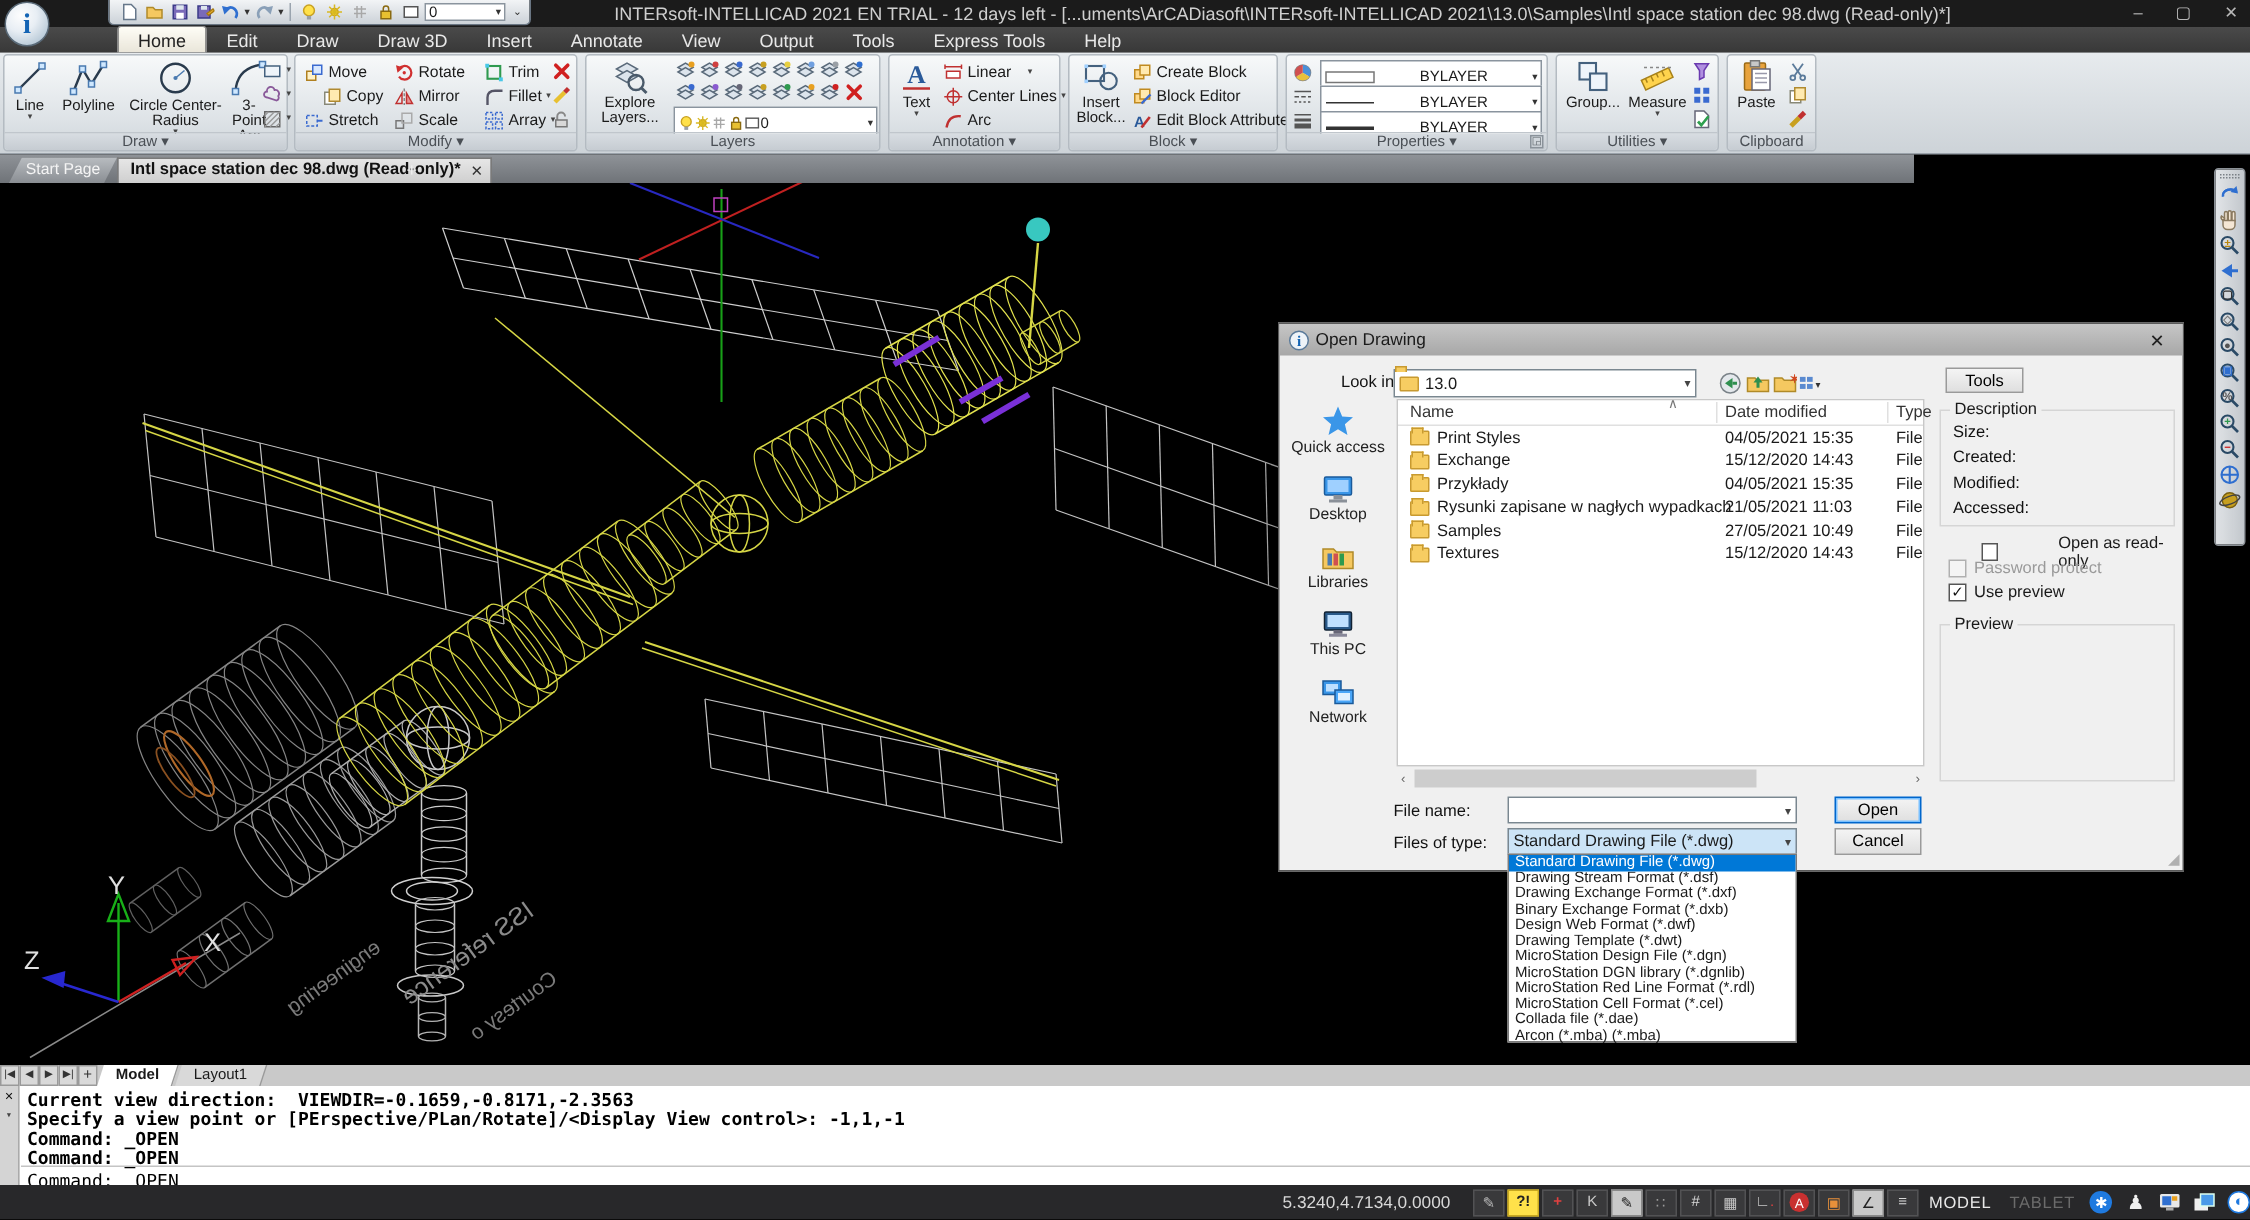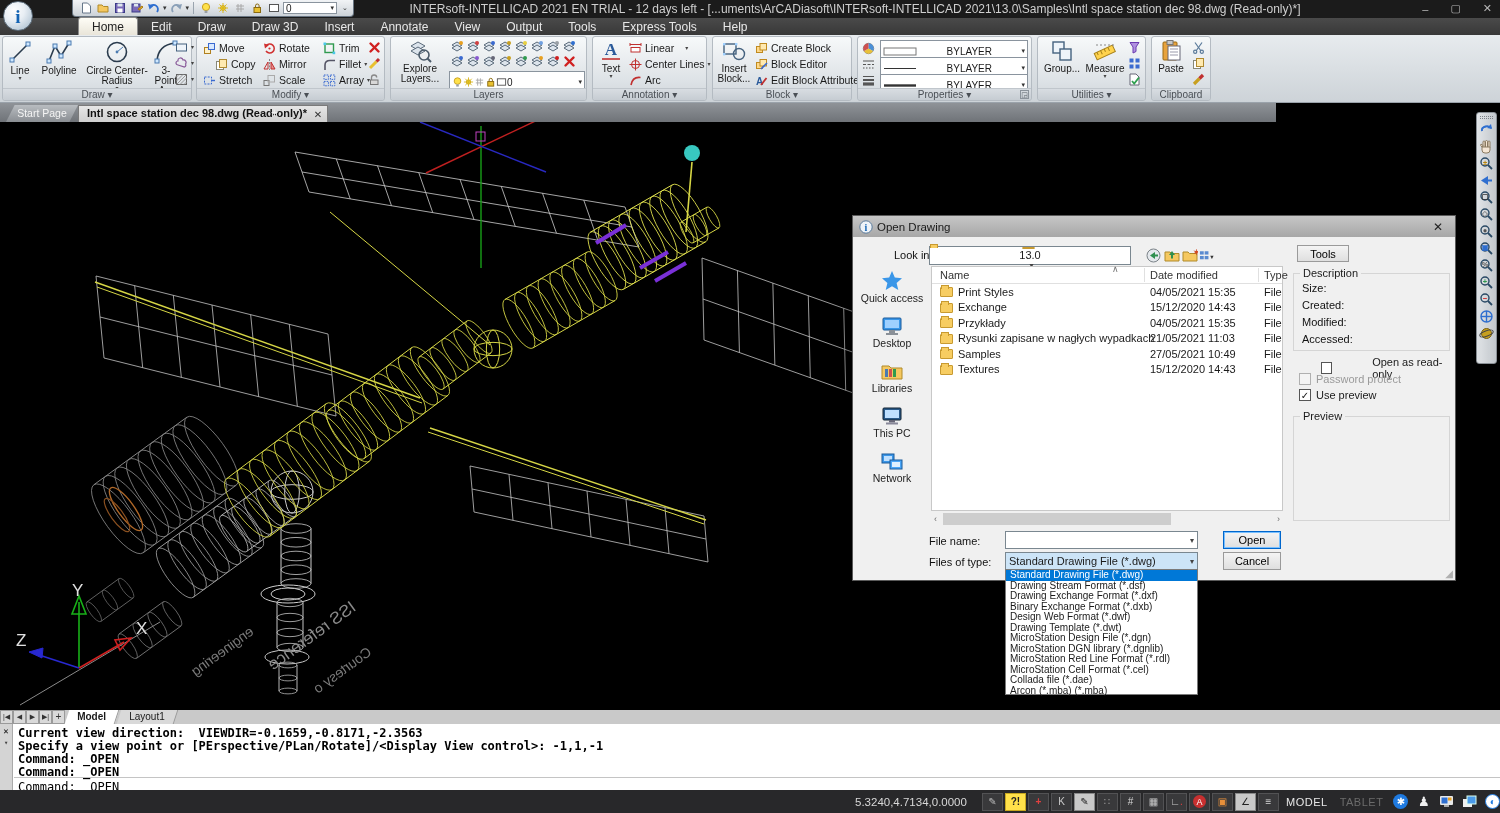--- a/index.html
+++ b/index.html
@@ -1234,21 +1234,21 @@
       <span class="mi" style="width:14px;height:14px;margin-right:4px;">
           <svg width="14" height="14" viewBox="0 0 14 14">
             <circle cx="7" cy="7" r="6.2" fill="#eef3f8" stroke="#5a7a9a"></circle>
             <text x="7" y="10.5" font-size="10" font-weight="bold" text-anchor="middle" fill="#1464b4" font-family="Liberation Serif,serif">i</text>
           </svg>
         </span>
       <span>Open Drawing</span>
       <span class="dx">✕</span>
     </div>
     <div class="dlbl" style="left:41px;top:33px;">Look in:</div>
-    <div class="dcombo" style="left:76px;top:30px;width:202px;height:19px;flex-direction:column;">
+    <div class="dcombo" style="left:76px;top:30px;width:202px;height:19px;">
       <span class="fold" style="position:static;display:inline-block;margin-right:4px;"></span>
       <span>13.0</span>
       <span class="sp"></span>
         <span class="dd-arrow">▾</span>
     </div>
     <span class="navbtn" style="left:292px;top:32px;">
         <svg width="16" height="15" viewBox="0 0 16 15">
           <circle cx="7.5" cy="7.5" r="6.5" fill="#e4e8ec" stroke="#7a8288"></circle>
           <polygon points="4,7.5 9,4 9,11" fill="#2f8f4f"></polygon>
           <line x1="9" y1="7.5" x2="12" y2="7.5" stroke="#2f8f4f" stroke-width="2"></line>

